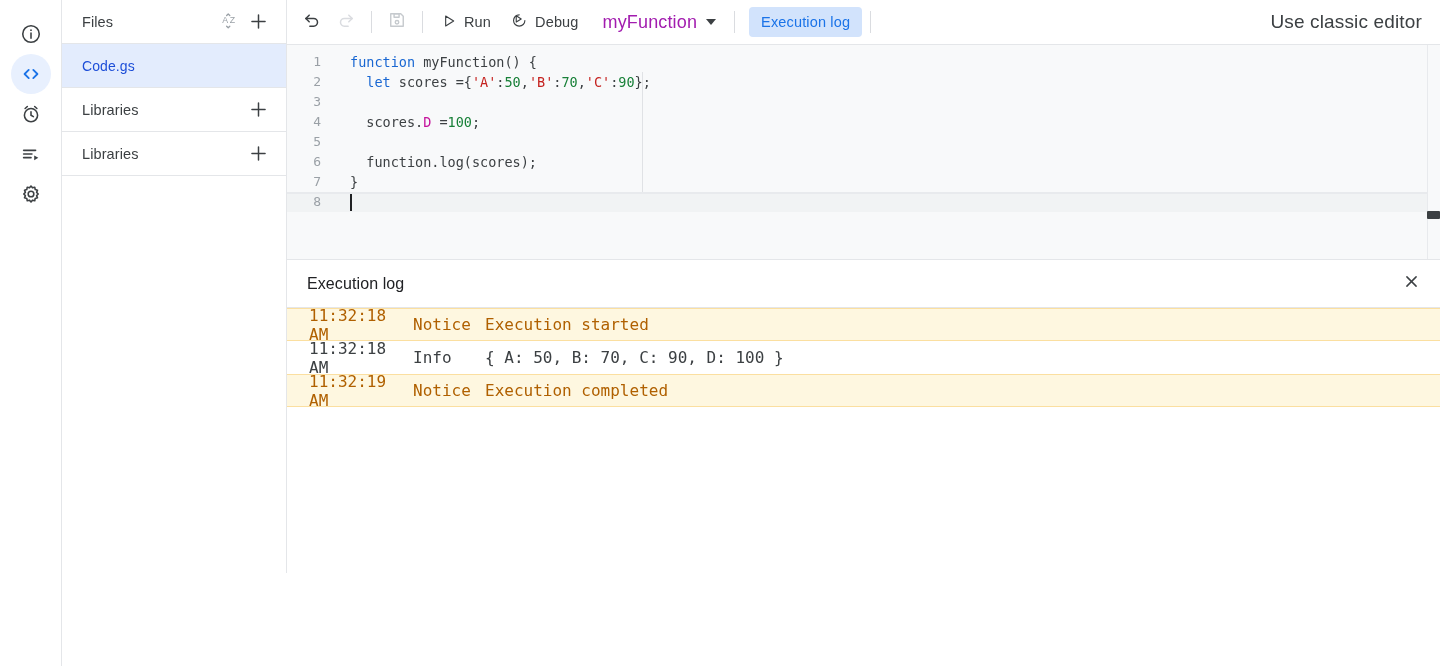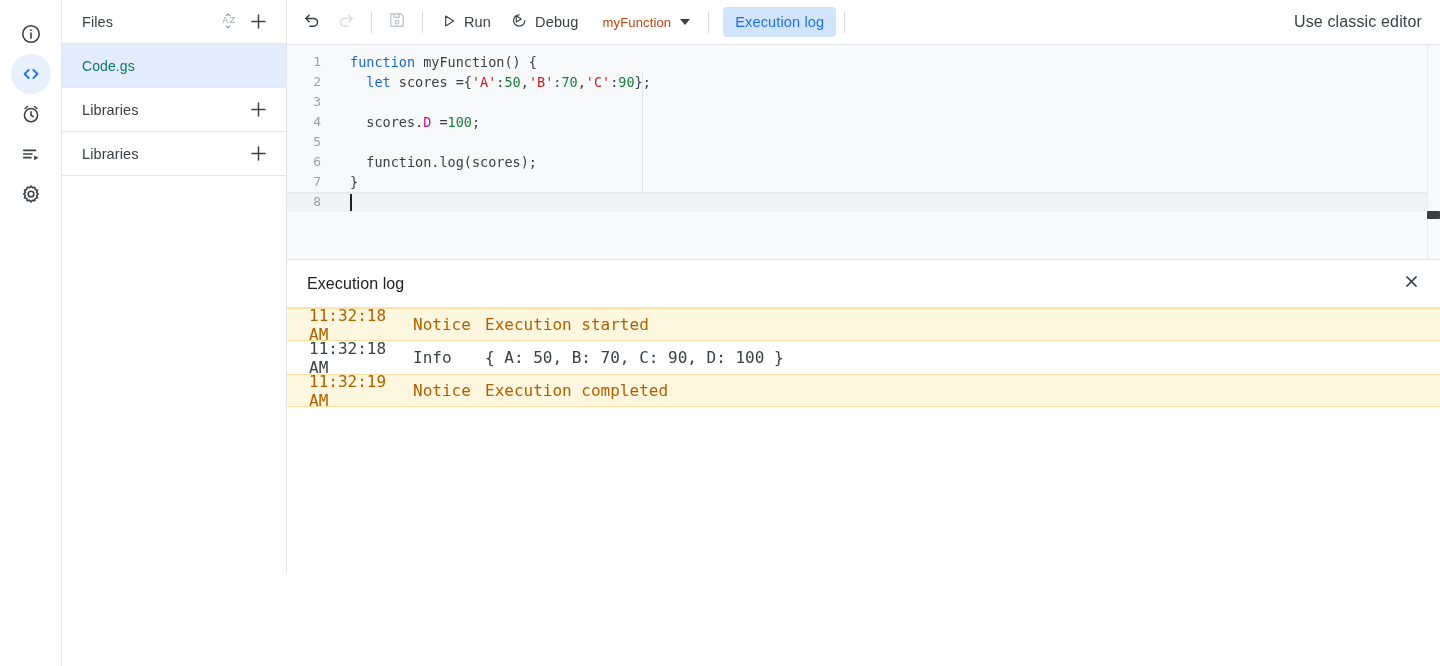--- a/index.html
+++ b/index.html
@@ -51,21 +51,21 @@
     align-items: center; justify-content: center; cursor: pointer;
   }
   .file-row {
     height: 44px; flex: 0 0 44px;
     display: flex; align-items: center;
     padding-left: 20px;
     background: #e3ecfd;
     border-bottom: 1px solid #e4e6e9;
     cursor: pointer;
   }
-  .file-row .fname { font-size: 14px; color: #0f766e; letter-spacing: .1px; }
+  .file-row .fname { font-size: 14px; color: #1d4ed8; letter-spacing: .1px; }
   .sidebar-fill { flex: 1; background: #fff; }
 
   
   .main { flex: 1; height: 482px; display: flex; flex-direction: column; min-width: 0; }
 
   
   .toolbar {
     height: 45px; flex: 0 0 45px;
     background: #fff;
     border-bottom: 1px solid #e4e6e9;
@@ -80,35 +80,35 @@
   .tb-sep { width: 1px; height: 22px; background: #dadce0; margin: 0 8px; }
   .tb-text-btn {
     display: flex; align-items: center; gap: 7px;
     padding: 5px 10px; border-radius: 4px; cursor: pointer;
     font-size: 14.5px; color: #3c4043; letter-spacing: .15px;
   }
   .tb-text-btn .lbl { line-height: 1; }
   .fn-select {
     display: flex; align-items: center; gap: 9px;
     padding: 5px 10px; border-radius: 4px; cursor: pointer;
-    font-size: 13px; color: #c2410c; letter-spacing: .15px; margin-left: 4px;
+    font-size: 18px; color: #a21caf; letter-spacing: .15px; margin-left: 4px;
   }
   .caret {
     width: 0; height: 0;
     border-left: 5px solid transparent; border-right: 5px solid transparent;
     border-top: 6px solid #3c4043;
   }
   .exec-tab {
     background: #d2e3fc; color: #1a73e8;
     font-size: 14.5px; font-weight: 500; letter-spacing: .15px;
     padding: 7px 12px; border-radius: 4px; cursor: pointer; margin-left: 6px;
   }
   .tb-spacer { flex: 1; }
   .classic-link {
-    font-size: 16px; color: #3c4043; letter-spacing: .15px;
+    font-size: 19px; color: #3c4043; letter-spacing: .15px;
     cursor: pointer; padding: 6px 4px; margin-left: 28px;
   }
 
   
   .editor-wrap {
     flex: 1; position: relative; background: #f8f9fa;
     border-bottom: 1px solid #e4e6e9; overflow: hidden;
     min-height: 0;
   }
   .editor {

